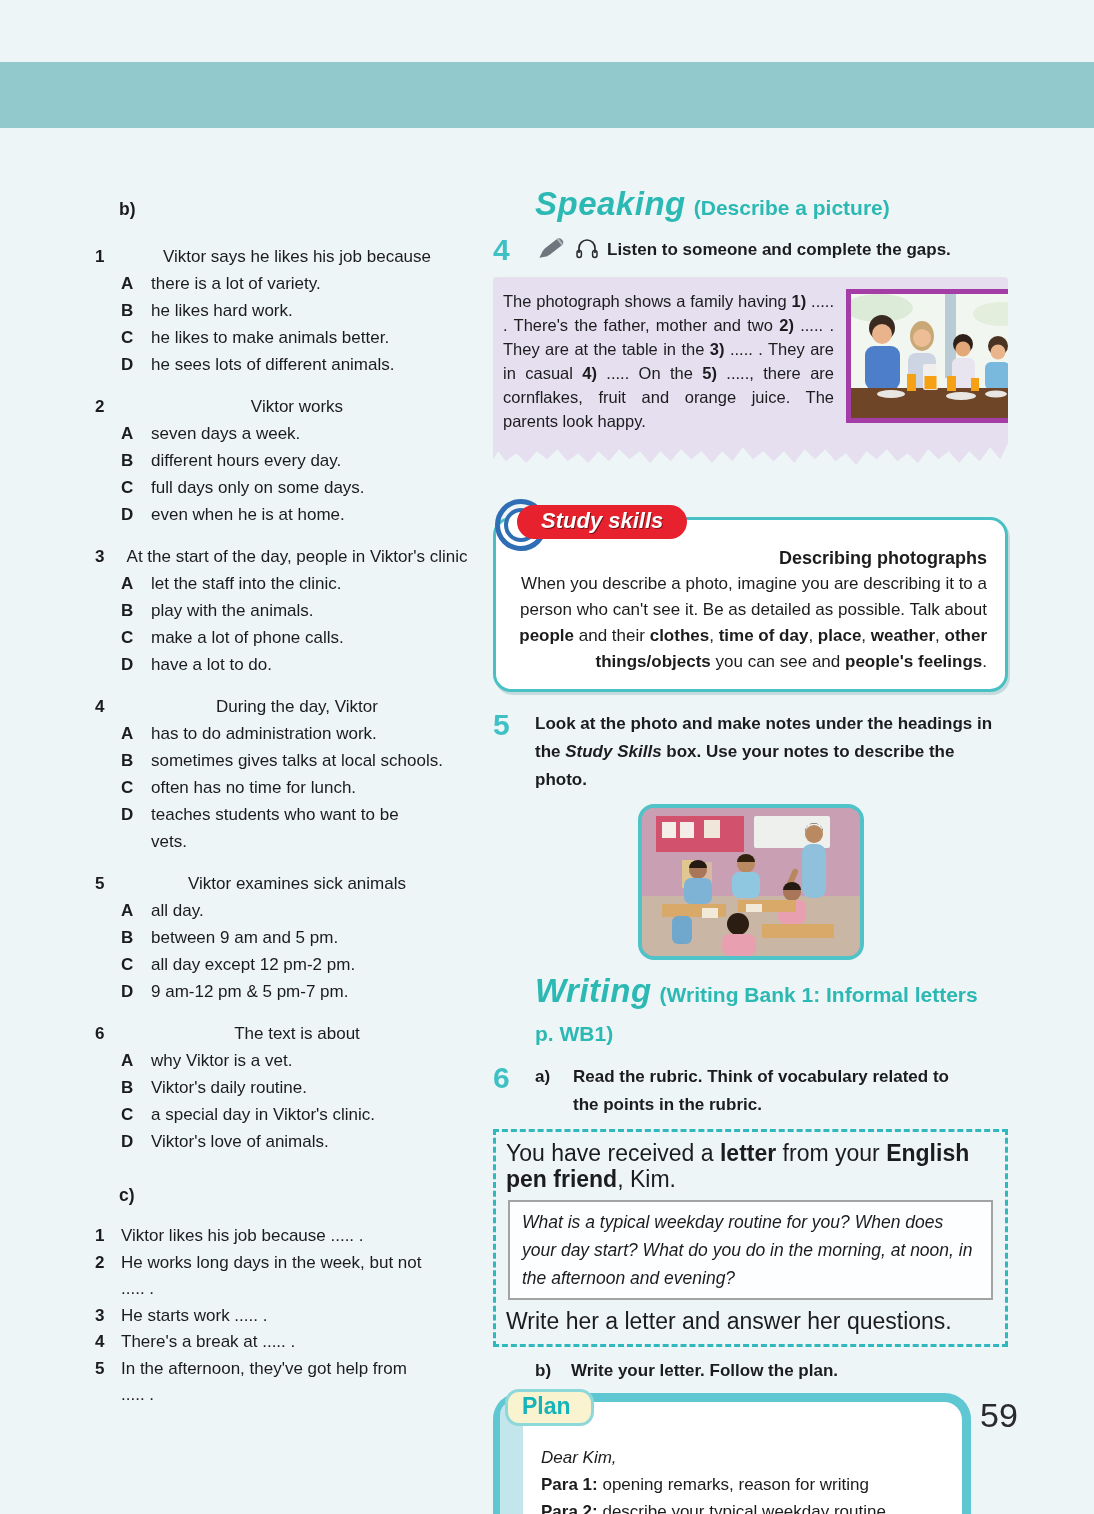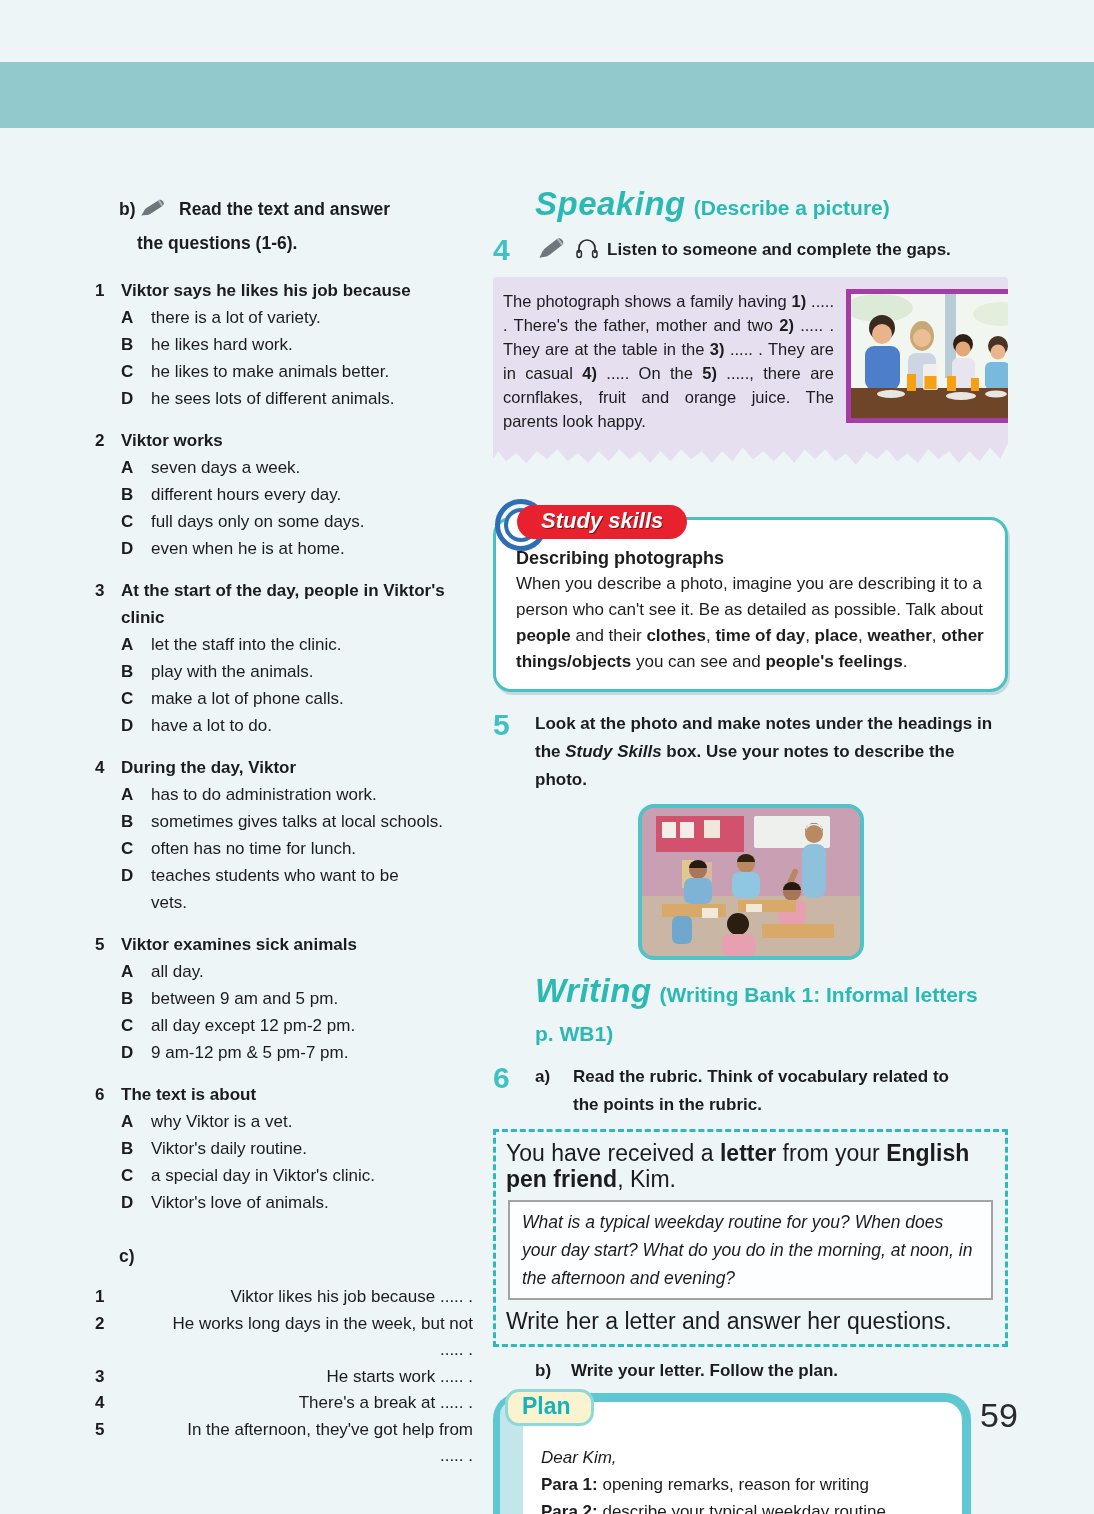--- a/index.html
+++ b/index.html
@@ -15,27 +15,27 @@
 
   
   .ex-header{display:flex;margin-bottom:20px;font-size:17.5px;line-height:28px;}
   .ex-label{width:42px;font-weight:700;padding-left:24px;box-sizing:border-box;}
   .ex-text{flex:1;font-weight:700;}
   .pen{display:inline-block;vertical-align:-6px;margin-right:10px;}
   .c-header{margin-top:26px;margin-bottom:14px;}
   .q{display:flex;margin-bottom:15px;font-size:17px;}
   .qnum{width:26px;font-weight:700;line-height:27px;}
   .qbody{flex:1;}
-  .qstem{font-weight:700;line-height:27px;}
+  .qstem{font-weight:400;line-height:27px;text-align:center;}
   .opt{display:flex;line-height:27px;}
   .letter{width:30px;font-weight:700;}
   .otext{flex:1;white-space:pre-line;}
   .sent{display:flex;font-size:17px;line-height:26.5px;}
   .snum{width:26px;font-weight:700;}
-  .stext{flex:1;white-space:pre-line;text-align:right;}
+  .stext{flex:1;white-space:pre-line;}
 
   
   .sec-header{margin:0 0 10px 0;padding-left:42px;font-weight:700;color:#2cb9b3;width:450px;}
   .sec-main{font-size:33px;font-style:italic;letter-spacing:.5px;margin-right:8px;}
   .sec-sub{font-size:21px;}
   .ex-row{display:flex;align-items:center;margin:2px 0 10px 0;}
   .ex-num{width:42px;font-size:30px;font-weight:700;color:#3fc0c4;line-height:30px;}
   .ex-row .pen{margin-right:6px;}
   .phones{display:inline-block;margin-right:8px;}
   .ex4-text{font-size:17px;font-weight:700;}
@@ -49,21 +49,21 @@
 
   .study-wrap{position:relative;padding-top:18px;margin-bottom:18px;}
   .rings{position:absolute;left:2px;top:0;width:52px;height:52px;border-radius:50%;
     border:5px solid #2f6db5;box-sizing:border-box;}
   .rings::after{content:"";position:absolute;left:4px;top:4px;right:4px;bottom:4px;
     border:4px solid #2f6db5;border-radius:50%;background:#fff;}
   .pill{position:absolute;left:24px;top:6px;background:#e8212e;color:#fff;
     font-weight:700;font-style:italic;font-size:22px;padding:3px 24px 5px 24px;
     border-radius:20px;text-shadow:1px 1px 0 #7a1015;z-index:2;}
   .study-box{background:#fff;border:3px solid #49c0c4;border-radius:18px;
-    padding:28px 18px 14px 20px;box-shadow:2px 3px 0 rgba(120,170,175,.35);}
+    padding:28px 18px 14px 20px;box-shadow:2px 3px 0 rgba(120,170,175,.35);text-align:right;}
   .study-title{font-size:18px;margin-bottom:2px;}
   .study-body{font-size:17px;line-height:26px;}
 
   .ex-block{display:flex;margin-bottom:10px;}
   .ex-body{flex:1;font-size:17px;line-height:28px;}
   .ex5-body{font-weight:700;}
   .class-photo{display:block;width:218px;height:148px;border:4px solid #4fc3c7;border-radius:16px;
     margin:4px auto 12px auto;overflow:hidden;background:#caa0b4;}
   .writing{margin-top:4px;line-height:38px;}
   .ex6a .sub-label{width:38px;font-size:17px;font-weight:700;line-height:28px;}
@@ -90,32 +90,20 @@
 
 <div class="page">
   <div class="top-band"></div>
 
   <div class="content">
 
     <div class="col-left">
 
       <div class="ex-header">
         <span class="ex-label">b)</span>
-        <div class="ex-text">
-          <span class="pen">
-            <svg width="32" height="26" viewBox="0 0 32 26">
-                <g transform="rotate(-33 16 13)">
-                  <rect x="7" y="9.5" width="21" height="7" rx="3.4" fill="#6d777d"></rect>
-                  <polygon points="2,13 8.5,9.8 8.5,16.2" fill="#6d777d"></polygon>
-                  <rect x="24" y="9.5" width="2" height="7" fill="#aeb6ba"></rect>
-                </g>
-              </svg>
-          </span><span class="pre">Read the text and answer
-the questions (1-6).</span>
-        </div>
       </div>
 
       <div>
           <div class="q">
             <span class="qnum">1</span>
             <div class="qbody">
               <div class="qstem">Viktor says he likes his job because</div>
               <div class="opt">
                 <span class="letter">A</span>
                 <span class="otext">there is a lot of variety.</span>

